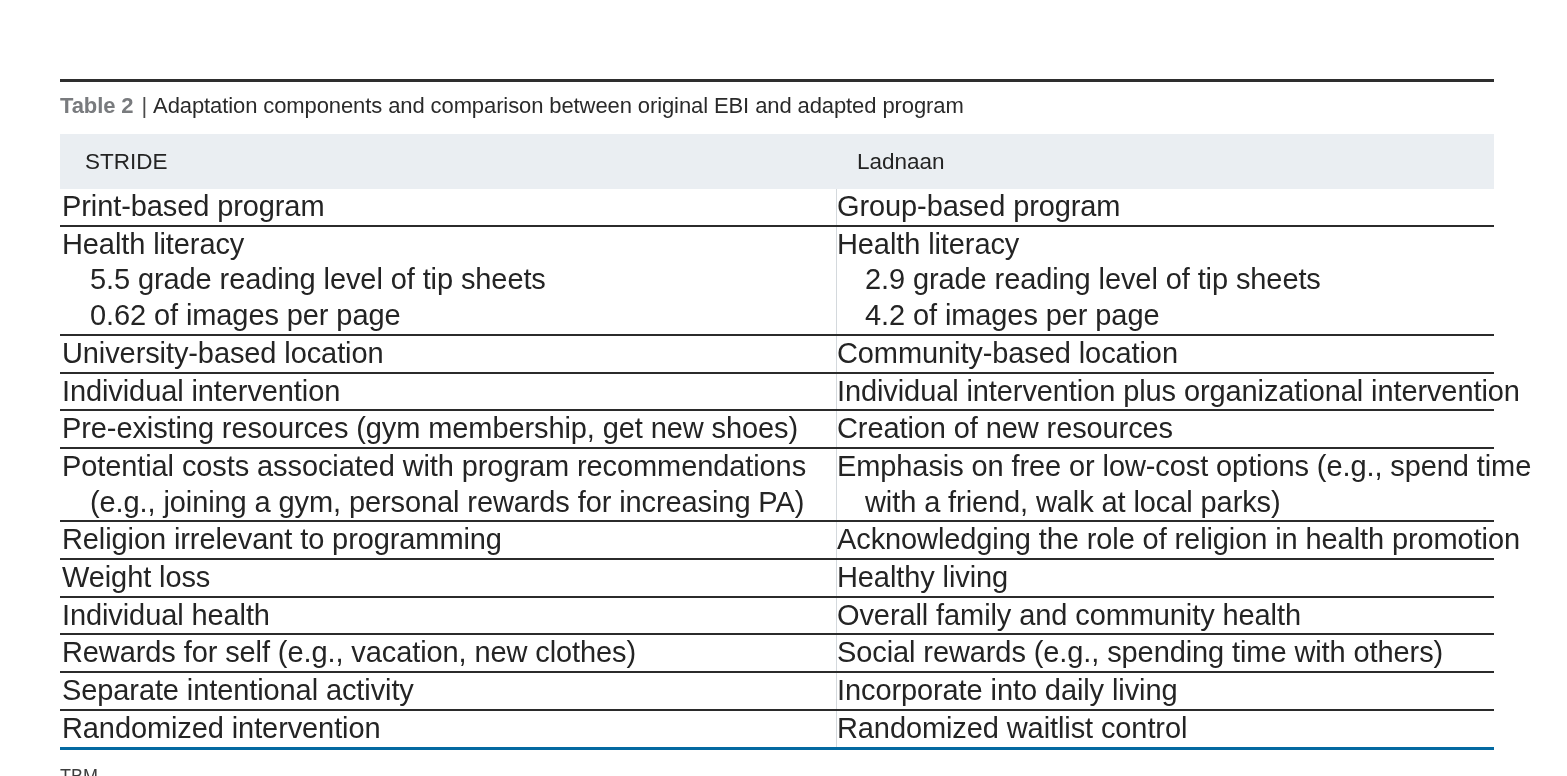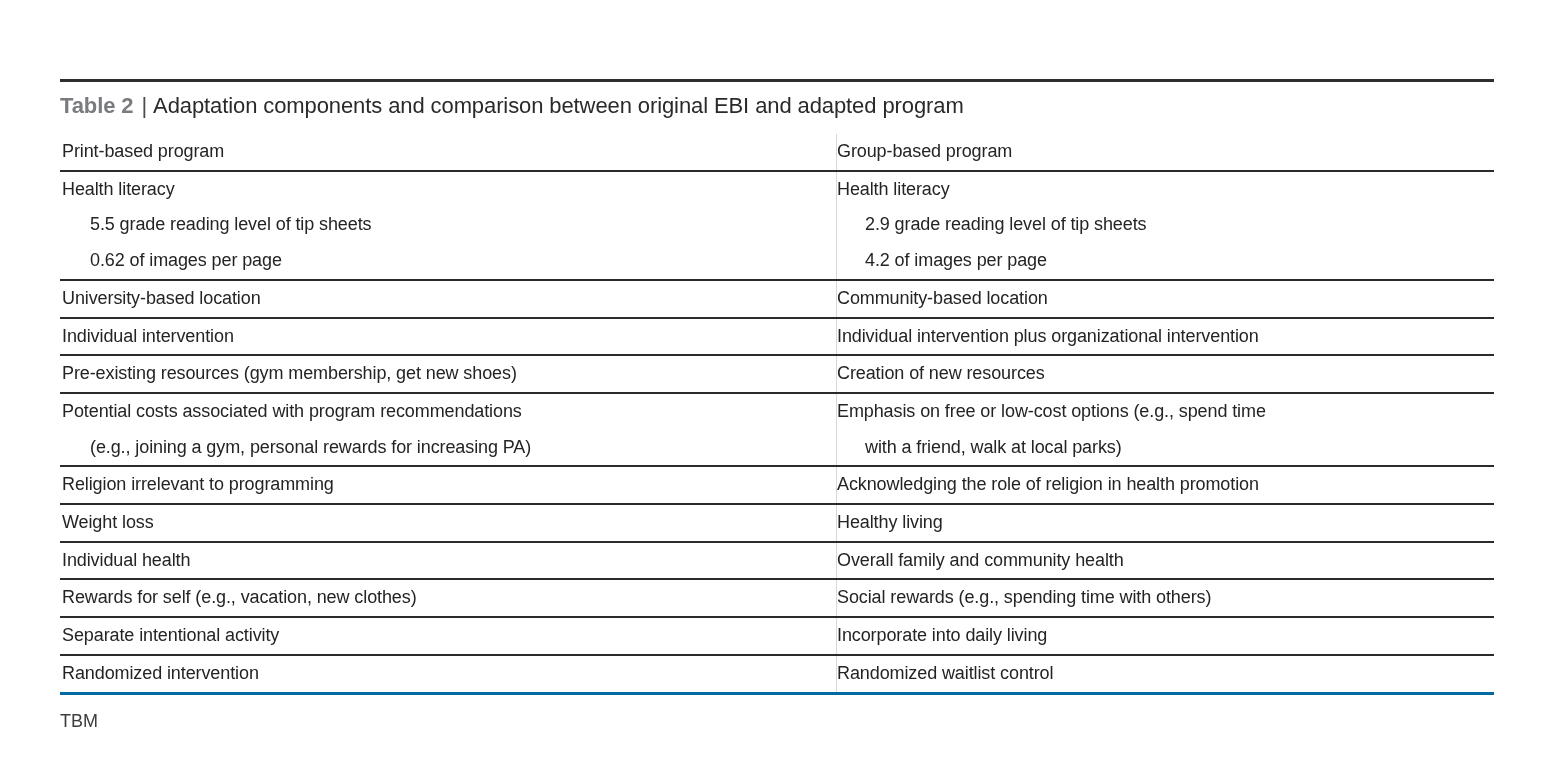--- a/index.html
+++ b/index.html
@@ -65,21 +65,21 @@
   }
   .row {
     display: flex;
     border-bottom: 2px solid #2b2b2b;
   }
   .row:last-child {
     border-bottom: 3px solid #0369a1;
   }
   .cell {
     box-sizing: border-box;
-    font-size: 18px;
+    font-size: 29px;
     color: #242424;
     letter-spacing: -0.1px;
   }
   .cell.left {
     width: 776px;
     flex: none;
     padding-left: 2px;
   }
   .cell.right {
     flex: 1;
@@ -104,20 +104,24 @@
 
 <div class="sheet">
   <div class="table-wrap">
 
     <div class="top-rule"></div>
 
     <div class="caption">
       <span class="tbl-num">Table 2</span><span class="sep">|</span><span>Adaptation components and comparison between original EBI and adapted program</span>
     </div>
 
+    <div class="header-band">
+      <div class="header-cell left">STRIDE</div>
+      <div class="header-cell right">Ladnaan</div>
+    </div>
 
     <div>
         <div class="row">
           <div class="cell left">
             <div class="line">Print-based program</div>
           </div>
           <div class="cell right">
             <div class="line">Group-based program</div>
           </div>
         </div>

